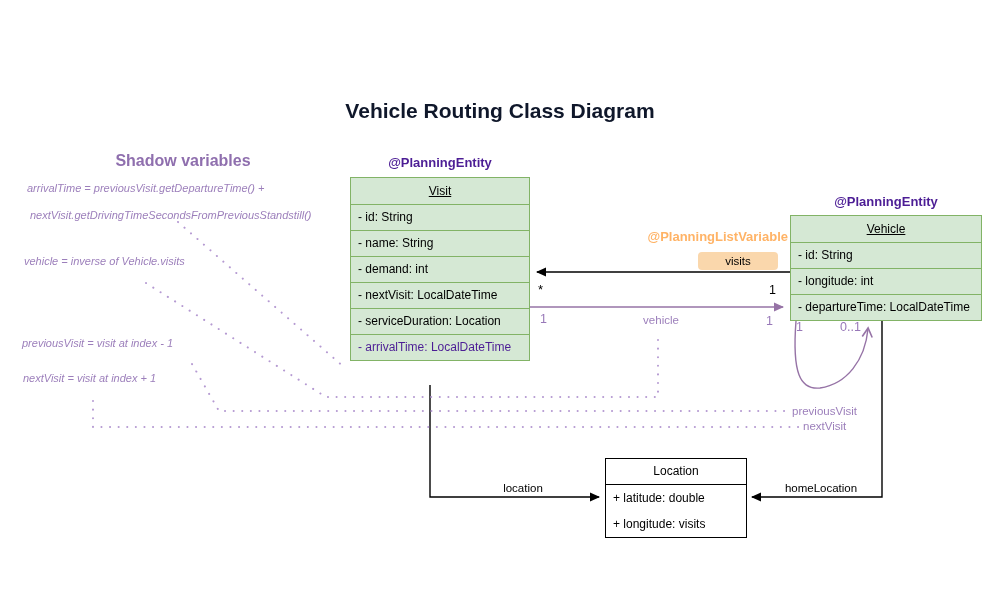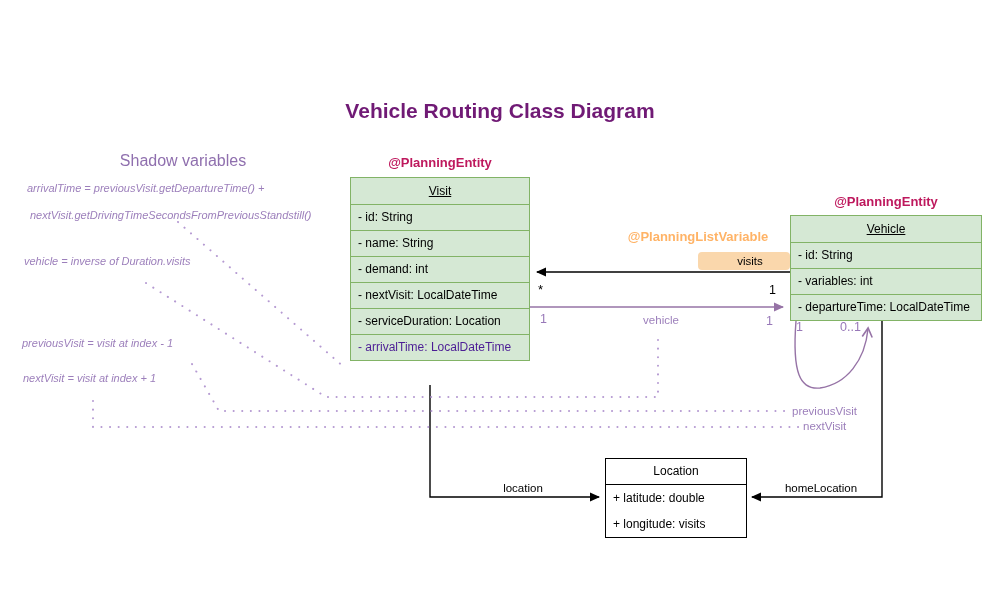--- a/index.html
+++ b/index.html
@@ -1,23 +1,23 @@
 <!DOCTYPE html>
 <html><head>
 <meta charset="utf-8">
 <style>
   html,body{margin:0;padding:0;background:#fff;}
   #canvas{position:relative;width:1000px;height:600px;background:#fff;
           font-family:"Liberation Sans",sans-serif;overflow:hidden;}
   .abs{position:absolute;}
-  .title{top:99px;left:0;width:1000px;text-align:center;font-size:21px;font-weight:bold;color:#701a75;}
-  .purple-h{font-weight:normal;font-size:16px;color:#8f6fae;text-align:center;white-space:nowrap;}
+  .title{top:99px;left:0;width:1000px;text-align:center;font-size:21px;font-weight:bold;color:#0f172a;}
+  .purple-h{font-weight:bold;font-size:16px;color:#8f6fae;text-align:center;white-space:nowrap;}
   .ptext{font-size:11px;color:#9c7fbb;white-space:nowrap;font-style:italic;}
-  .green-ann{font-weight:bold;font-size:13px;color:#be185d;text-align:center;white-space:nowrap;}
-  .orange-ann{font-weight:bold;font-size:13px;color:#ffb366;text-align:center;white-space:nowrap;}
+  .green-ann{font-weight:bold;font-size:13px;color:#4c1d95;text-align:center;white-space:nowrap;}
+  .orange-ann{font-weight:bold;font-size:13px;color:#ffb366;text-align:right;white-space:nowrap;}
   .uml{position:absolute;background:#d5e8d4;border:1px solid #82b366;font-size:12px;color:#000;box-sizing:border-box;}
   .uml .hdr{height:26px;line-height:26px;text-align:center;text-decoration:underline;}
   .uml .row{height:25px;line-height:25px;border-top:1px solid #82b366;padding-left:7px;white-space:nowrap;}
   .uml .row.shadow-attr{color:#4c1d95;}
   .loc{position:absolute;background:#fff;border:1px solid #000;font-size:12px;color:#000;box-sizing:border-box;}
   .loc .hdr{height:25px;line-height:25px;text-align:center;border-bottom:1px solid #000;}
   .loc .row{height:26px;line-height:26px;padding-left:7px;white-space:nowrap;}
   .badge{background:#fad7ac;border-radius:4px;font-size:11.5px;color:#000;text-align:center;line-height:18px;}
   .mult{font-size:13px;color:#000;white-space:nowrap;}
   .pmult{font-size:12.5px;color:#9878b8;white-space:nowrap;}
@@ -59,51 +59,51 @@
       <path d="M192,364 L219,411 H788"></path>
       <path d="M93,401 V427 H799"></path>
     </g>
   </svg>
 
   <div class="abs title">Vehicle Routing Class Diagram</div>
 
   <div class="abs purple-h" style="left:63px;top:152px;width:240px;">Shadow variables</div>
   <div class="abs ptext" style="left:27px;top:182px;">arrivalTime = previousVisit.getDepartureTime() +</div>
   <div class="abs ptext" style="left:30px;top:209px;">nextVisit.getDrivingTimeSecondsFromPreviousStandstill()</div>
-  <div class="abs ptext" style="left:24px;top:255px;">vehicle = inverse of Duration.visits</div>
+  <div class="abs ptext" style="left:24px;top:255px;">vehicle = inverse of Vehicle.visits</div>
   <div class="abs ptext" style="left:22px;top:337px;text-align:center;">previousVisit = visit at index - 1</div>
   <div class="abs ptext" style="left:23px;top:372px;">nextVisit = visit at index + 1</div>
 
   <div class="abs green-ann" style="left:350px;top:155px;width:180px;">@PlanningEntity</div>
   <div class="uml" style="left:350px;top:177px;width:180px;">
     <div class="hdr">Visit</div>
     <div class="row">- id: String</div>
     <div class="row">- name: String</div>
     <div class="row">- demand: int</div>
     <div class="row">- nextVisit: LocalDateTime</div>
     <div class="row">- serviceDuration: Location</div>
     <div class="row shadow-attr">- arrivalTime: LocalDateTime</div>
   </div>
 
   <div class="abs green-ann" style="left:790px;top:194px;width:192px;">@PlanningEntity</div>
   <div class="uml" style="left:790px;top:215px;width:192px;">
     <div class="hdr">Vehicle</div>
     <div class="row">- id: String</div>
-    <div class="row">- variables: int</div>
+    <div class="row">- longitude: int</div>
     <div class="row">- departureTime: LocalDateTime</div>
   </div>
 
   <div class="loc" style="left:605px;top:458px;width:142px;">
     <div class="hdr">Location</div>
     <div class="row">+ latitude: double</div>
     <div class="row">+ longitude: visits</div>
   </div>
 
   <div class="abs orange-ann" style="left:608px;top:229px;width:180px;">@PlanningListVariable</div>
-  <div class="abs badge" style="left:698px;top:252px;width:80px;height:18px;padding-left:12px;">visits</div>
+  <div class="abs badge" style="left:698px;top:252px;width:80px;height:18px;">visits</div>
   <div class="abs mult" style="left:538px;top:282px;">*</div>
   <div class="abs mult" style="left:769px;top:283px;font-size:12.5px;">1</div>
 
   <div class="abs pmult" style="left:540px;top:312px;">1</div>
   <div class="abs plabel" style="left:628px;top:314px;width:66px;text-align:center;">vehicle</div>
   <div class="abs pmult" style="left:766px;top:314px;">1</div>
 
   <div class="abs pmult" style="left:796px;top:320px;">1</div>
   <div class="abs pmult" style="left:840px;top:320px;">0..1</div>
 

